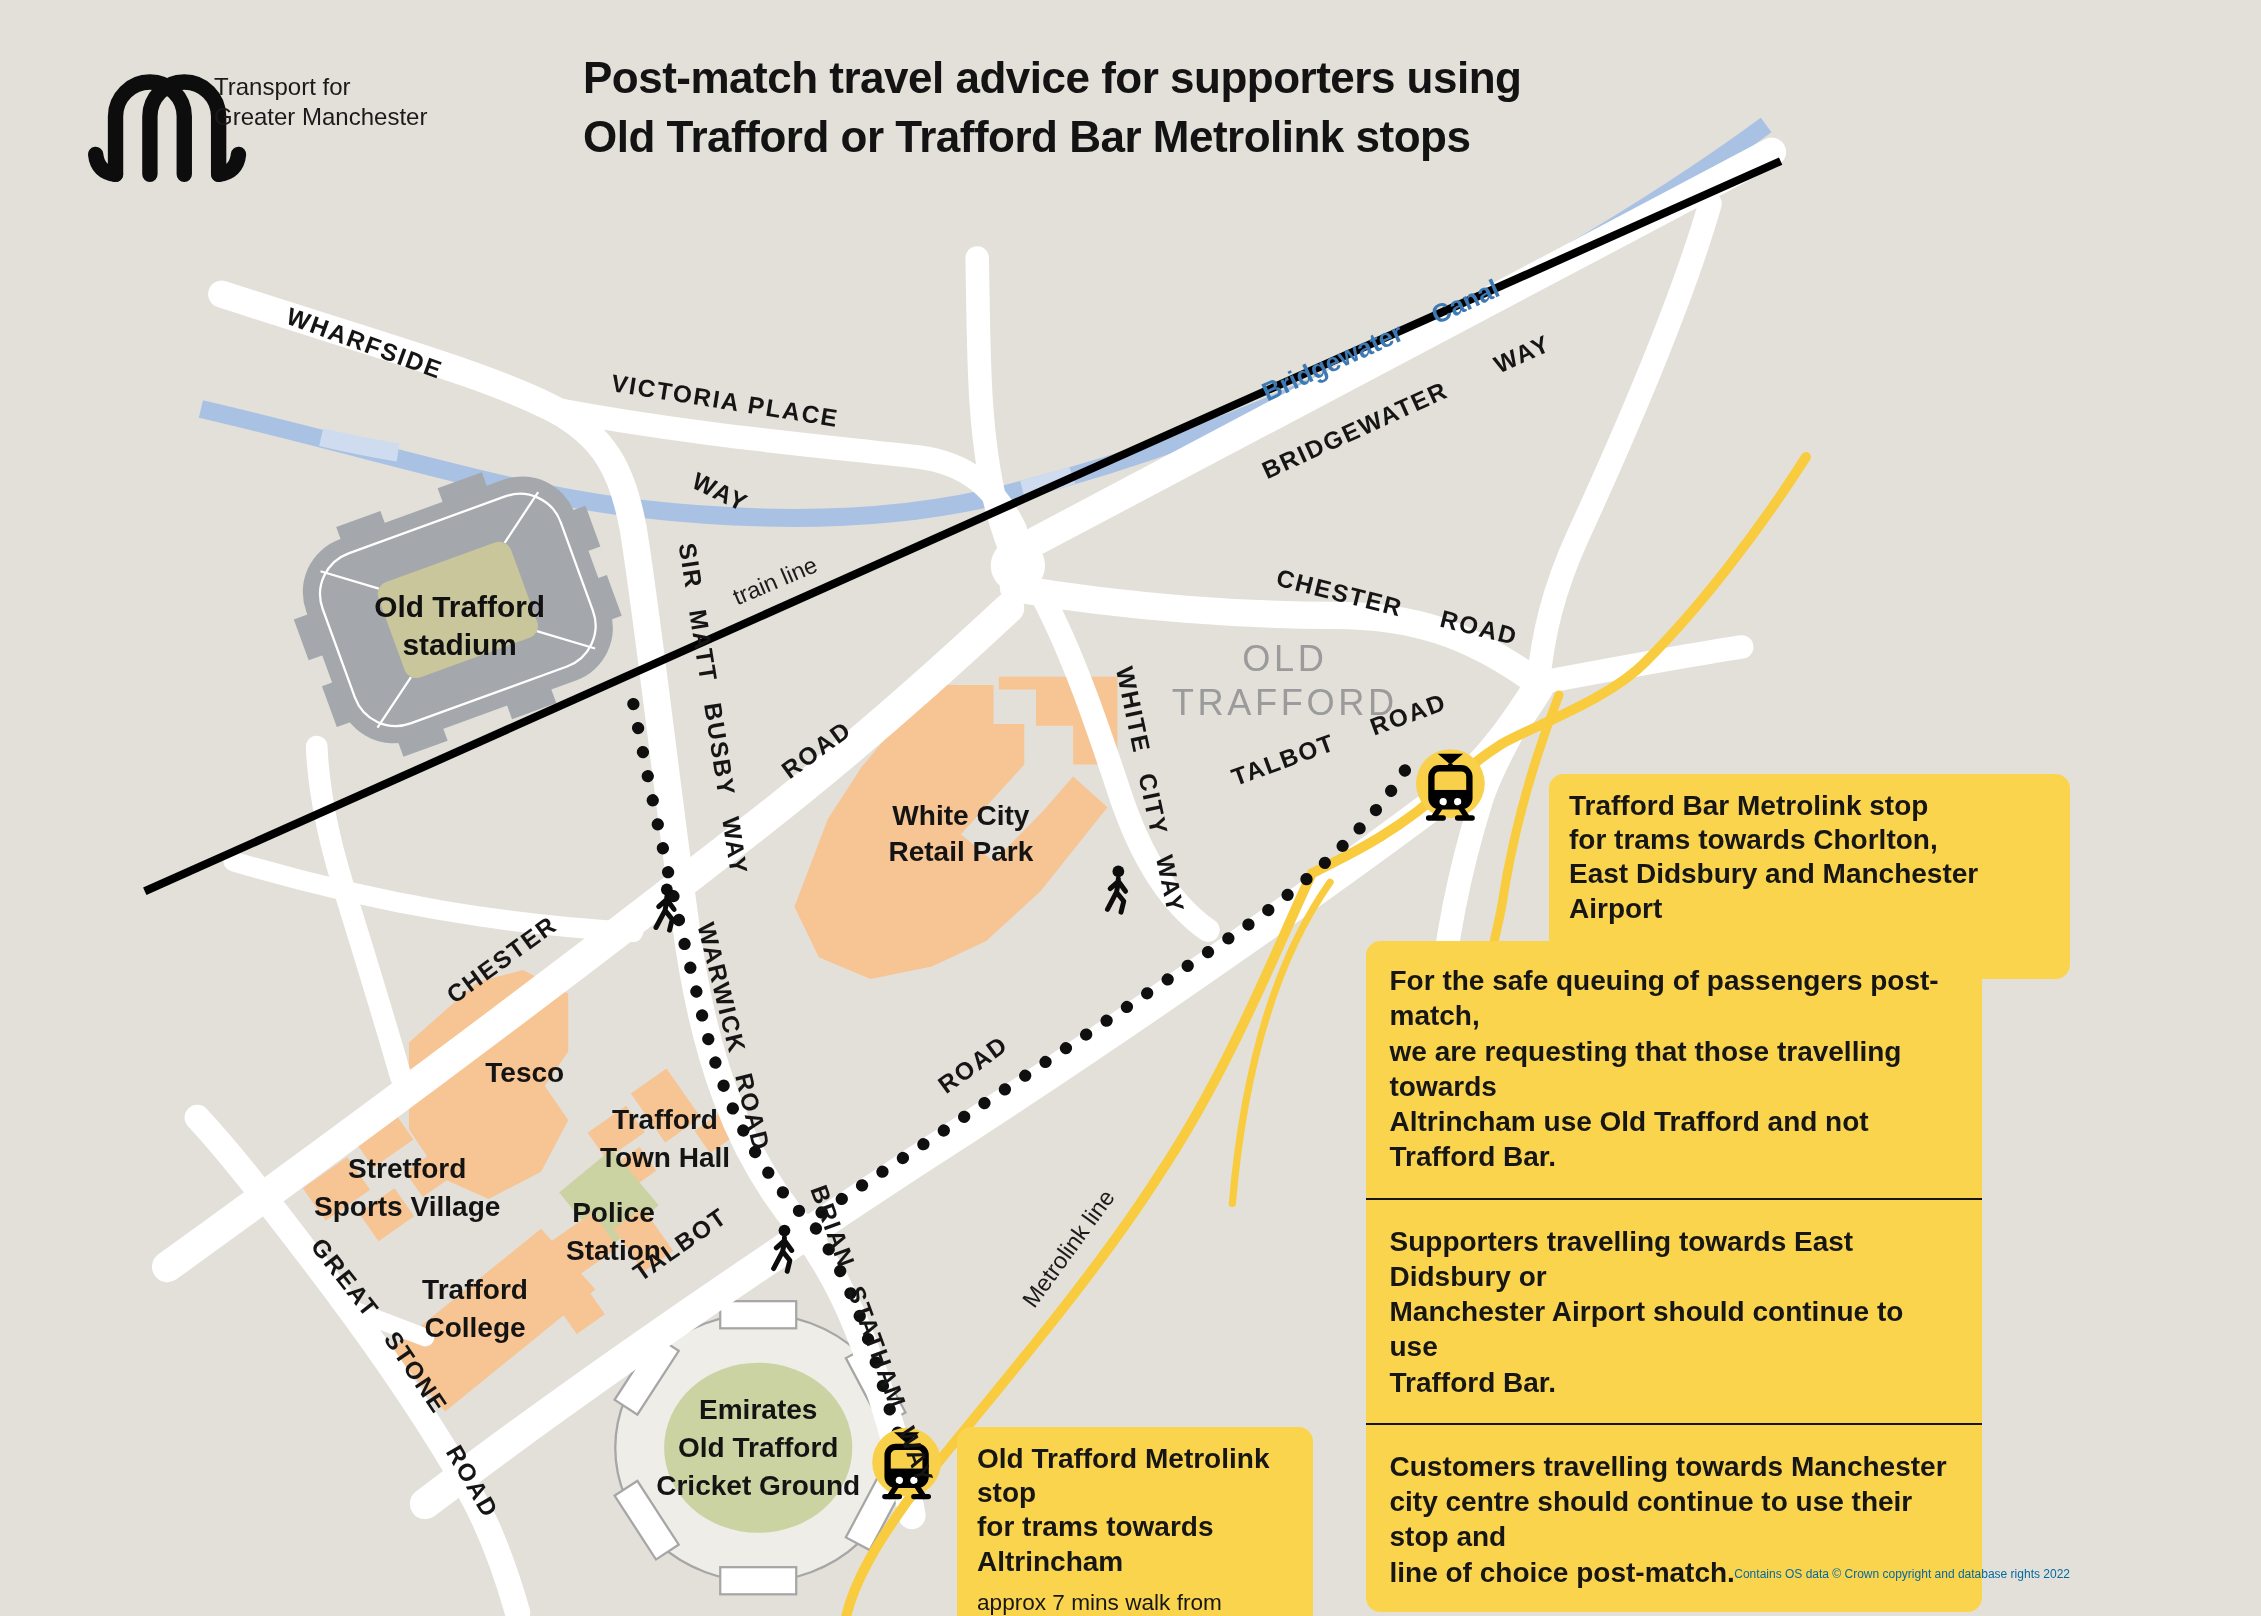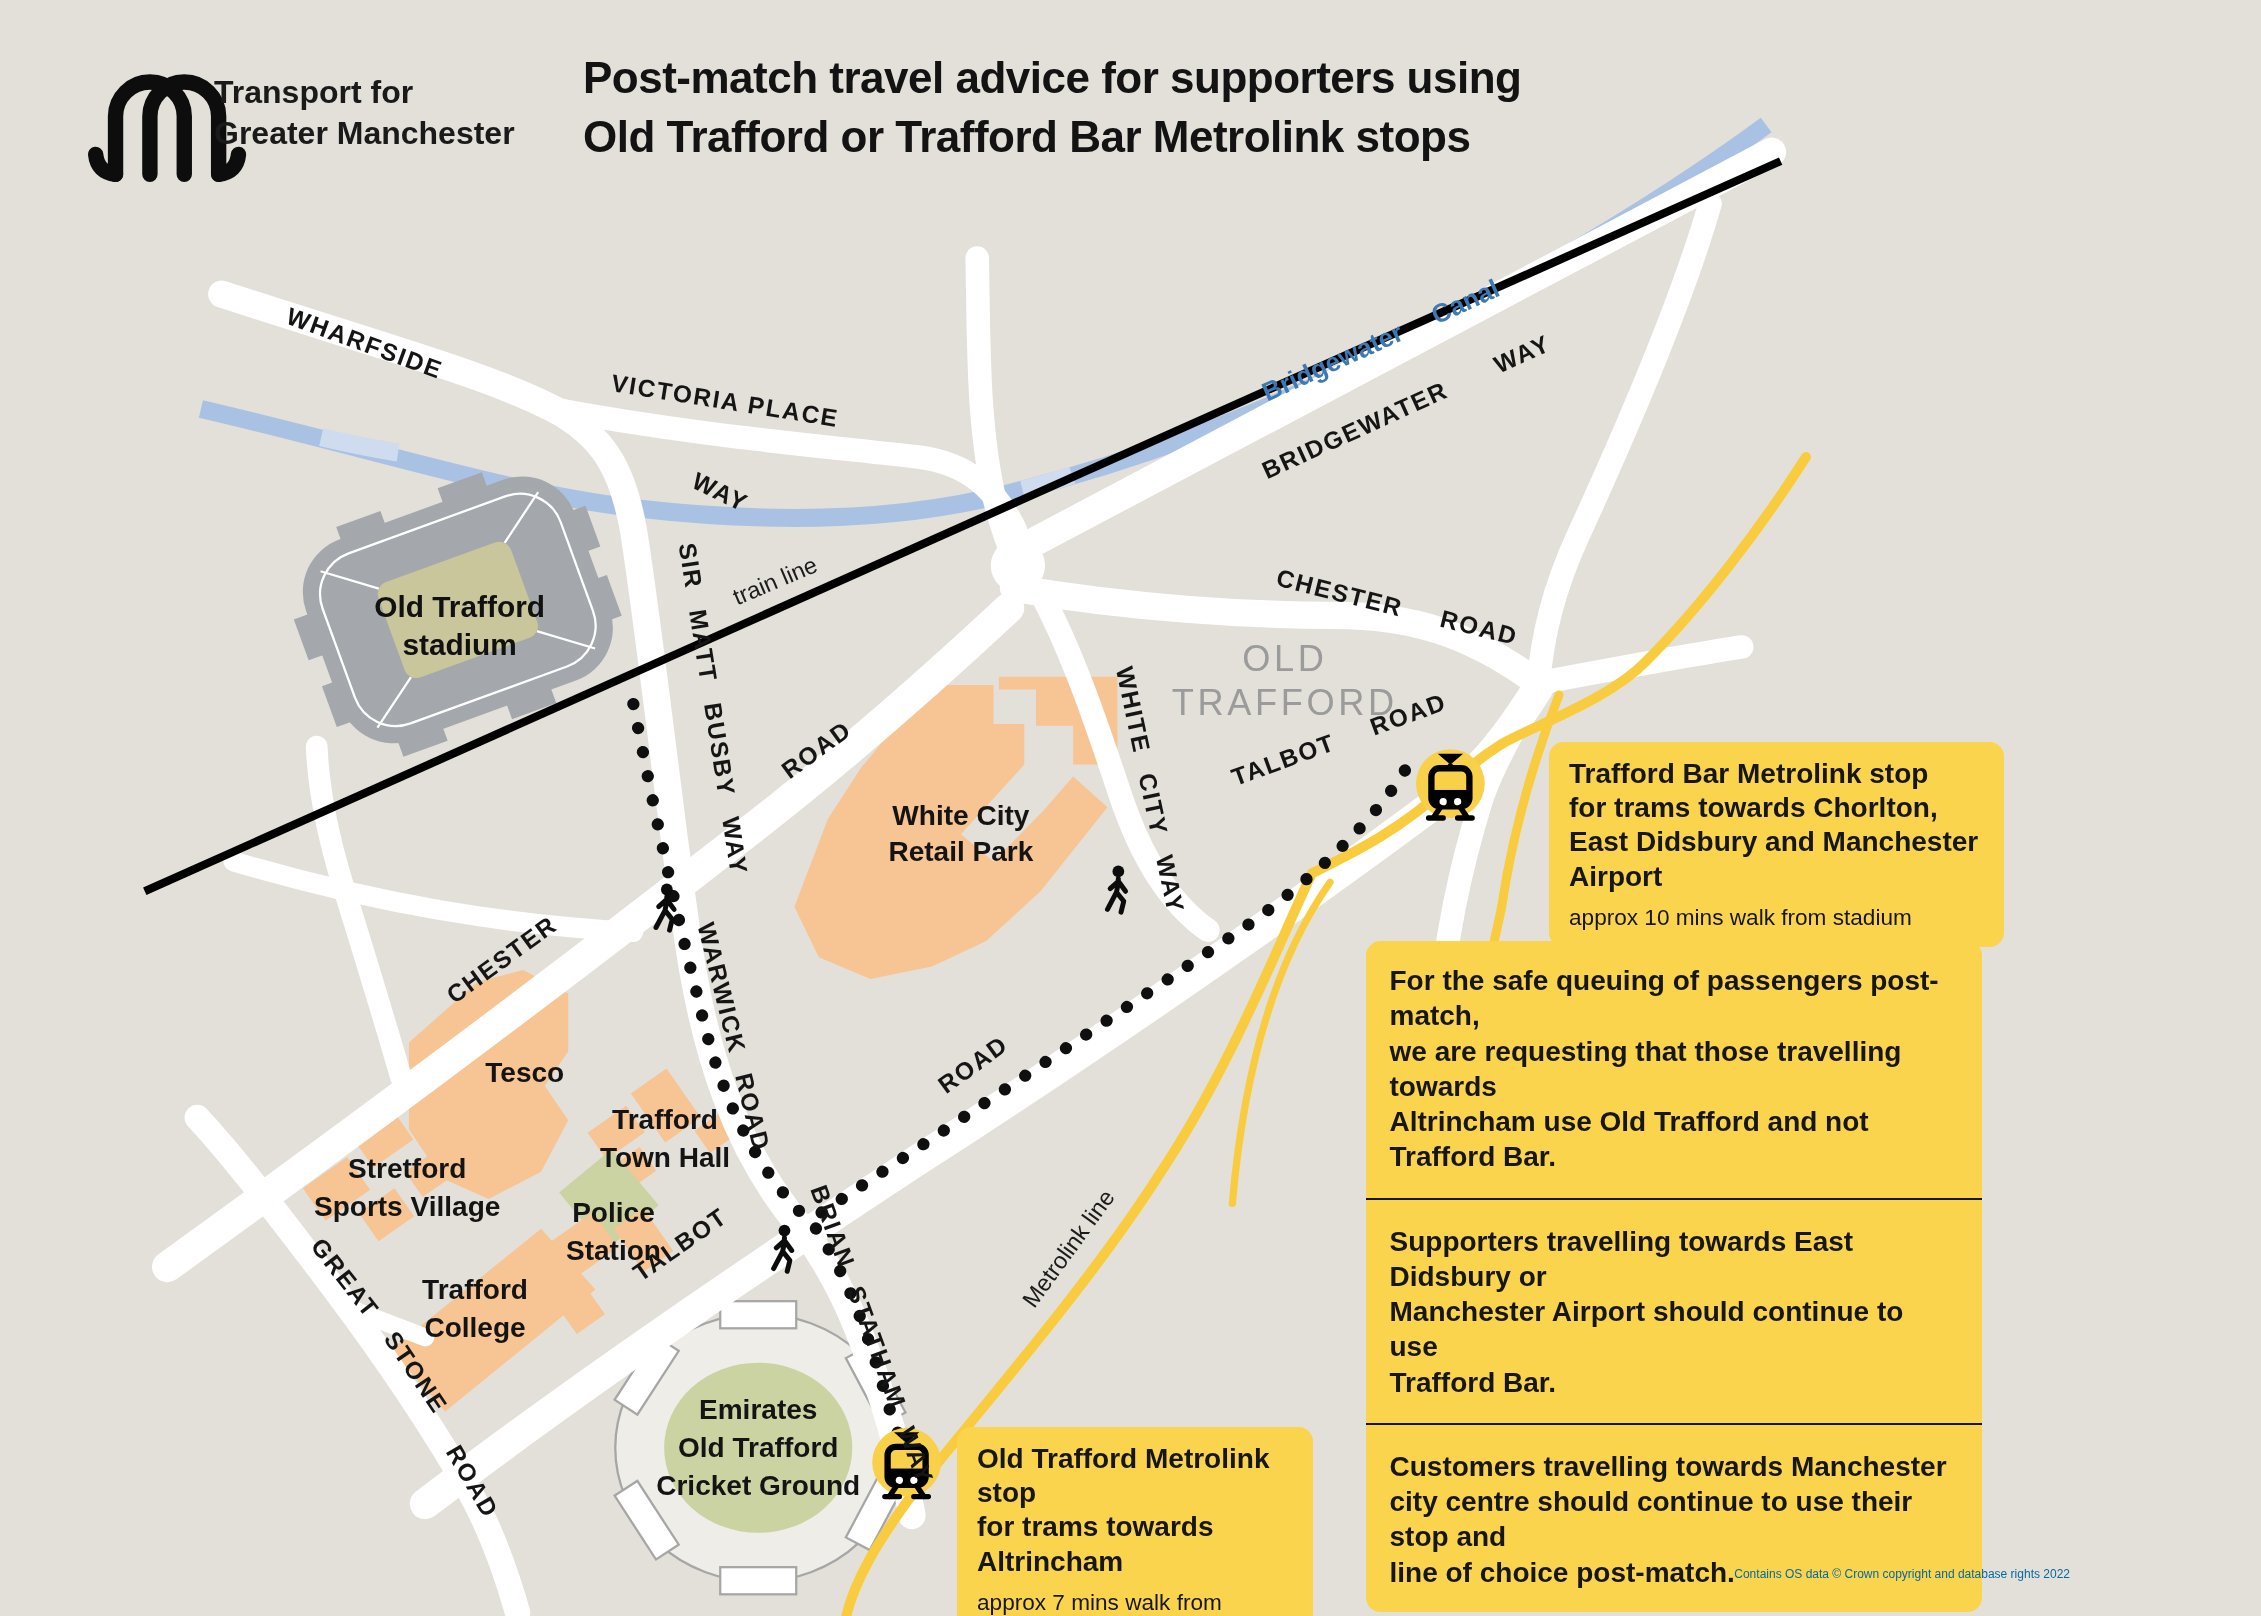--- a/index.html
+++ b/index.html
@@ -4,42 +4,42 @@
 <style>
   html,body{margin:0;padding:0;}
   body{
     width:2262px;height:1617px;position:relative;overflow:hidden;
     background:#E3E0D9;
     font-family:"Liberation Sans", sans-serif;
     color:#141414;
   }
   .abs{position:absolute;}
   
-  #brand-text{left:214px;top:72px;font-size:32px;line-height:1.27;font-weight:700;color:#1a1a1a;}
+  #brand-text{left:214px;top:72px;font-size:24px;line-height:1.27;font-weight:400;color:#1a1a1a;}
   #page-title{left:583px;top:49px;font-size:44px;line-height:1.34;font-weight:700;color:#131313;letter-spacing:-0.5px;}
   
   #map{left:0;top:0;width:2262px;height:1617px;}
   text{font-family:"Liberation Sans", sans-serif;}
   .road-label{font-size:27px;font-weight:600;fill:#151515;letter-spacing:2px;}
   .ws-wide{word-spacing:50px;}
   .ws-mid{word-spacing:34px;}
   .ws-sm{word-spacing:14px;}
   .place-label{font-size:31px;font-weight:600;fill:#141414;text-anchor:middle;}
   .stadium-label{font-size:33px;font-weight:700;fill:#111;text-anchor:middle;}
   .area-label{font-size:40px;font-weight:500;fill:#9B9B9B;letter-spacing:4px;text-anchor:middle;}
   .canal-label{font-size:29px;font-weight:600;fill:#3E79B4;word-spacing:30px;}
   .minor-label{font-size:26px;font-weight:500;fill:#1c1c1c;}
   
   .callout{
     background:#FBD44E;border-radius:14.5px;color:#161616;
     font-weight:700;
   }
   .callout .head{font-size:28px;line-height:1.23;}
   .callout .note{font-size:22.6px;line-height:1.25;font-weight:400;margin-top:10px;}
-  #callout-trafford-bar{left:1549px;top:742px;width:455px;padding:14.5px 20px;box-sizing:border-box;}
+  #callout-trafford-bar{left:1549px;top:774px;width:521px;padding:14.5px 20px;box-sizing:border-box;}
   #callout-old-trafford{left:957px;top:1427px;width:356px;padding:14.5px 20px;box-sizing:border-box;}
   #callout-advisory{
     left:1366px;top:941px;width:616px;box-sizing:border-box;
     padding:22px 23.5px;font-size:28px;line-height:1.26;font-weight:600;
   }
   #callout-advisory hr{
     border:none;border-top:2.7px solid #161616;
     margin:23.5px -23.5px;
   }
   

